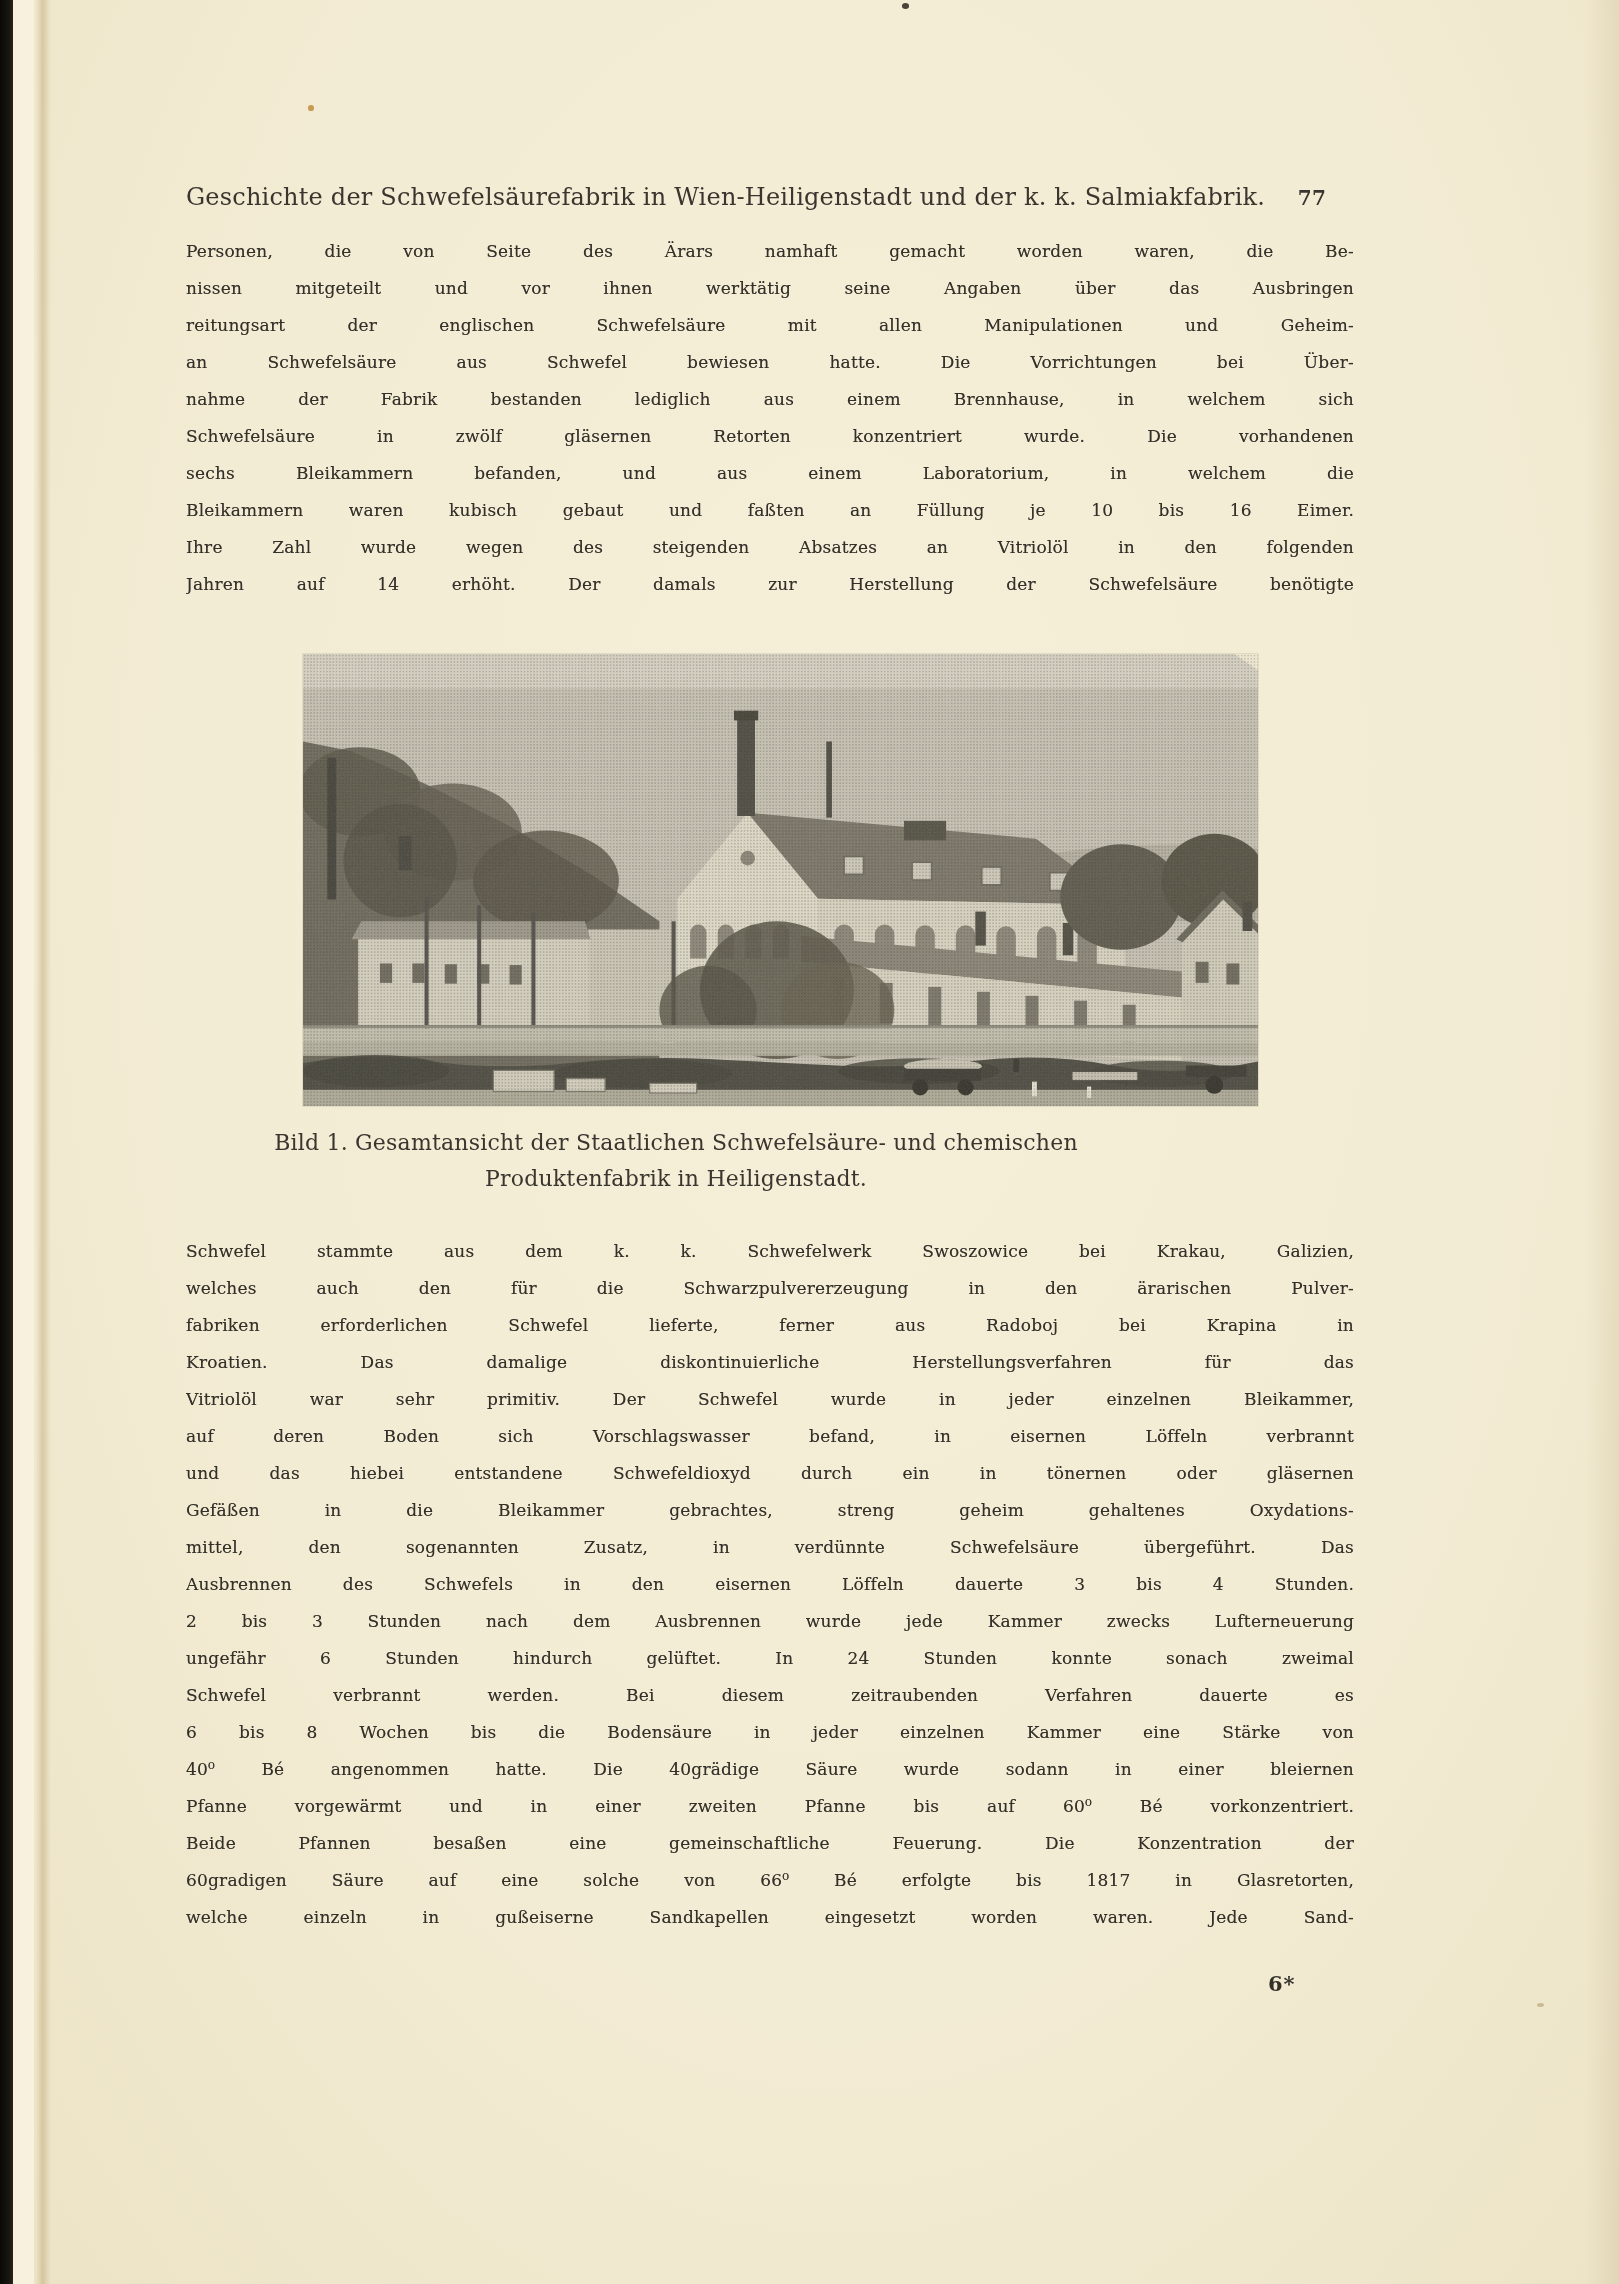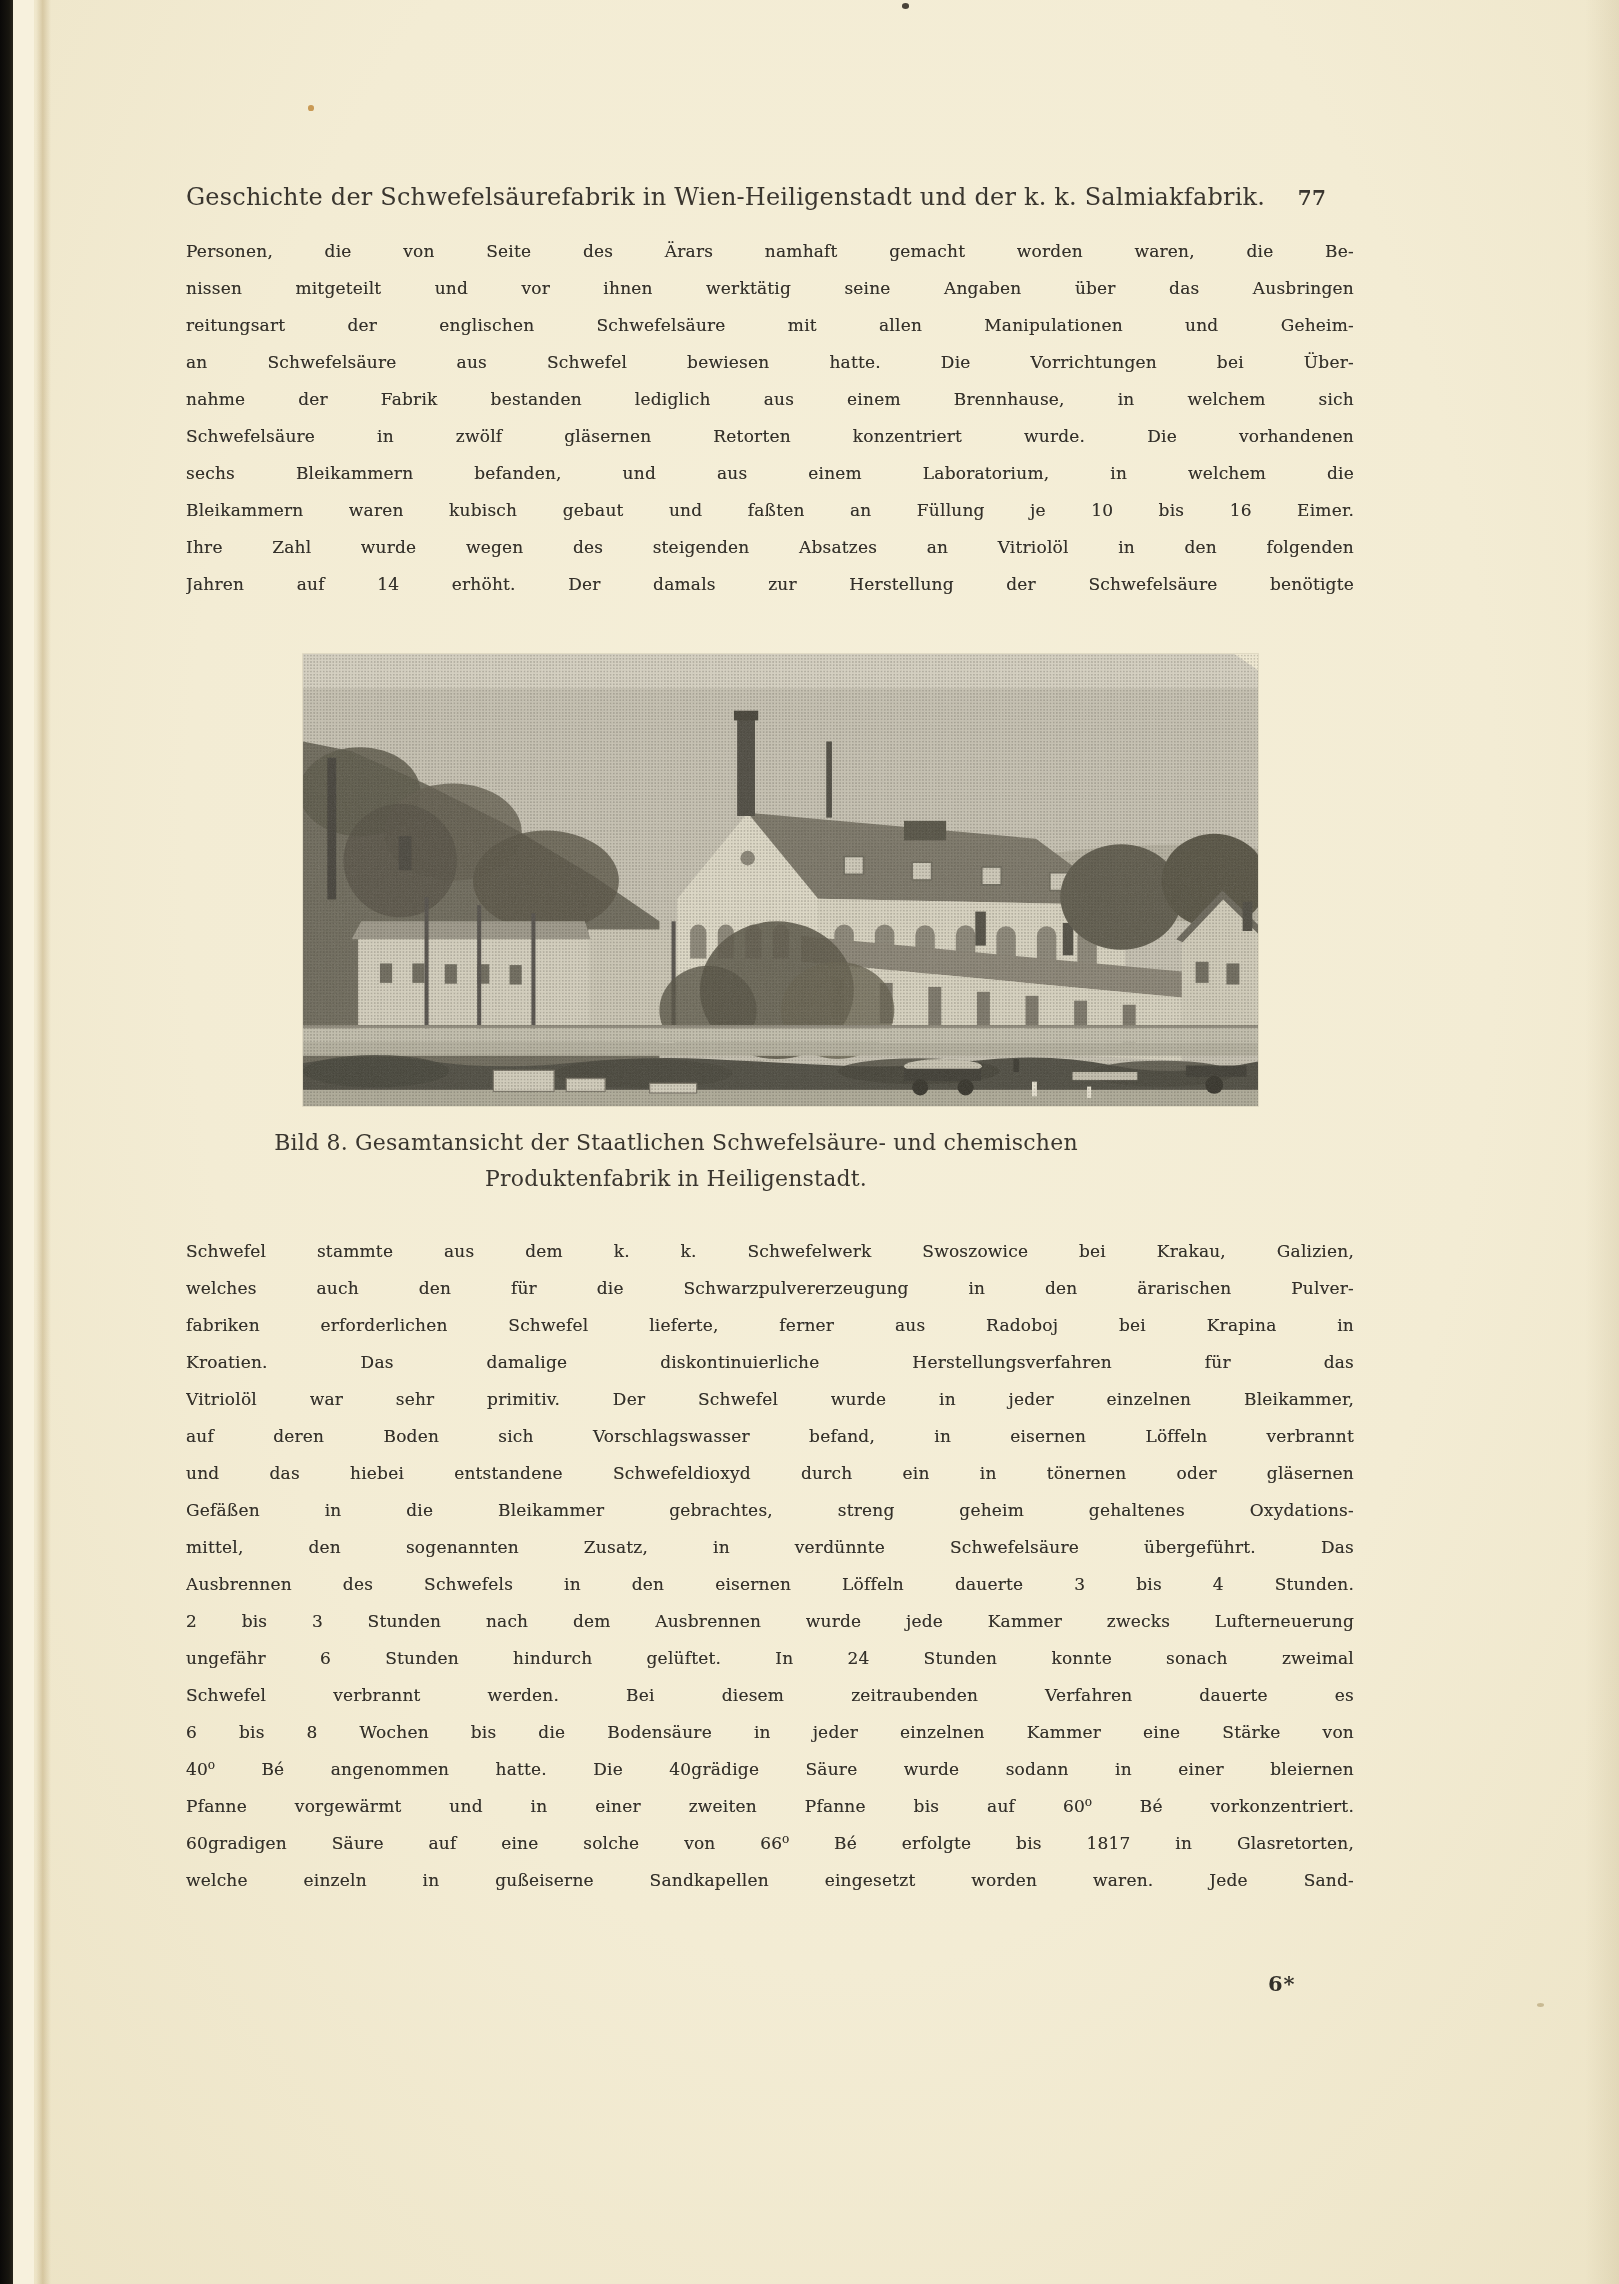--- a/index.html
+++ b/index.html
@@ -196,21 +196,21 @@
         <rect x="968" y="534" width="5" height="14" fill="#e6e1cf"></rect>
         <rect x="877" y="500" width="7" height="16" fill="#3a382f"></rect>
 
         <polygon points="1179,0 1150,0 1179,20" fill="#f2ebd3"></polygon>
 
         <rect width="1179" height="558" filter="url(#grainF)" opacity="0.16"></rect>
       </svg>
       <div class="halftone"></div>
     </div>
     <figcaption class="caption">
-      <div>Bild 8. Gesamtansicht der Staatlichen Schwefelsäure- und chemischen</div>
+      <div>Bild 1. Gesamtansicht der Staatlichen Schwefelsäure- und chemischen</div>
       <div>Produktenfabrik in Heiligenstadt.</div>
     </figcaption>
   </figure>
 
   <div class="para p2">
     <div class="line">Schwefel stammte aus dem k. k. Schwefelwerk Swoszowice bei Krakau, Galizien,</div>
     <div class="line">welches auch den für die Schwarzpulvererzeugung in den ärarischen Pulver-</div>
     <div class="line">fabriken erforderlichen Schwefel lieferte, ferner aus Radoboj bei Krapina in</div>
     <div class="line">Kroatien. Das damalige diskontinuierliche Herstellungsverfahren für das</div>
     <div class="line">Vitriolöl war sehr primitiv. Der Schwefel wurde in jeder einzelnen Bleikammer,</div>
@@ -218,19 +218,20 @@
     <div class="line">und das hiebei entstandene Schwefeldioxyd durch ein in tönernen oder gläsernen</div>
     <div class="line">Gefäßen in die Bleikammer gebrachtes, streng geheim gehaltenes Oxydations-</div>
     <div class="line">mittel, den sogenannten Zusatz, in verdünnte Schwefelsäure übergeführt. Das</div>
     <div class="line">Ausbrennen des Schwefels in den eisernen Löffeln dauerte 3 bis 4 Stunden.</div>
     <div class="line">2 bis 3 Stunden nach dem Ausbrennen wurde jede Kammer zwecks Lufterneuerung</div>
     <div class="line">ungefähr 6 Stunden hindurch gelüftet. In 24 Stunden konnte sonach zweimal</div>
     <div class="line">Schwefel verbrannt werden. Bei diesem zeitraubenden Verfahren dauerte es</div>
     <div class="line">6 bis 8 Wochen bis die Bodensäure in jeder einzelnen Kammer eine Stärke von</div>
     <div class="line">40⁰ Bé angenommen hatte. Die 40grädige Säure wurde sodann in einer bleiernen</div>
     <div class="line">Pfanne vorgewärmt und in einer zweiten Pfanne bis auf 60⁰ Bé vorkonzentriert.</div>
+    <div class="line">Beide Pfannen besaßen eine gemeinschaftliche Feuerung. Die Konzentration der</div>
     <div class="line">60gradigen Säure auf eine solche von 66⁰ Bé erfolgte bis 1817 in Glasretorten,</div>
     <div class="line">welche einzeln in gußeiserne Sandkapellen eingesetzt worden waren. Jede Sand-</div>
   </div>
 
   <div class="sig">6*</div>
 </div>
 
 
 </body></html>

